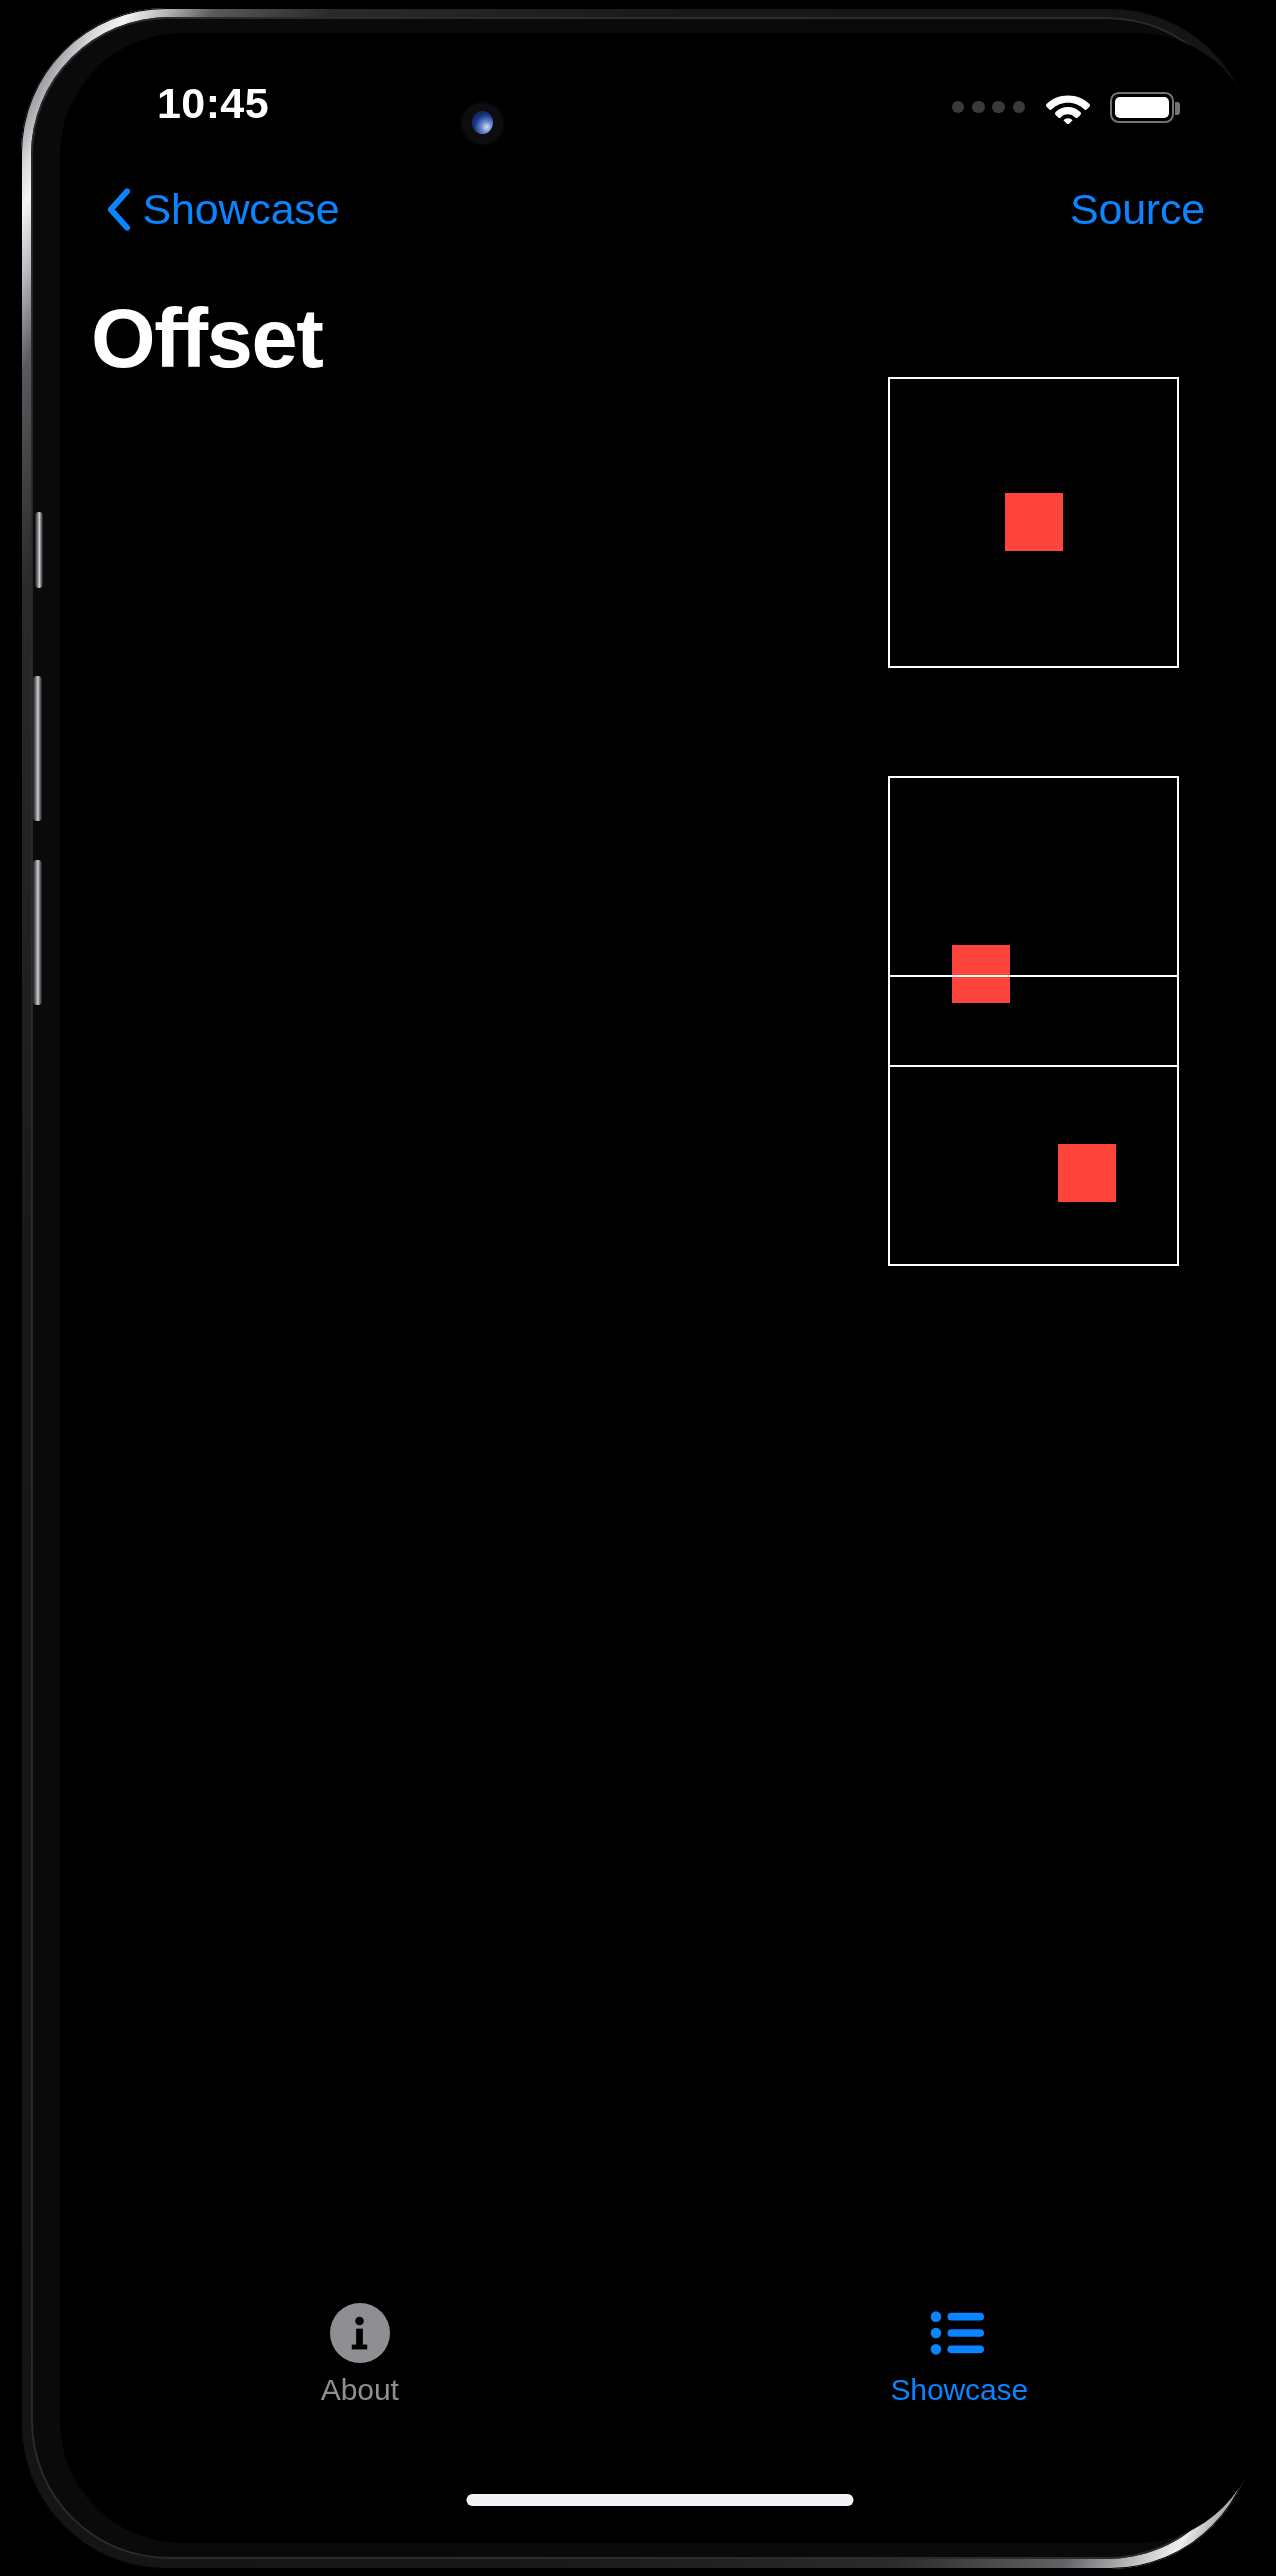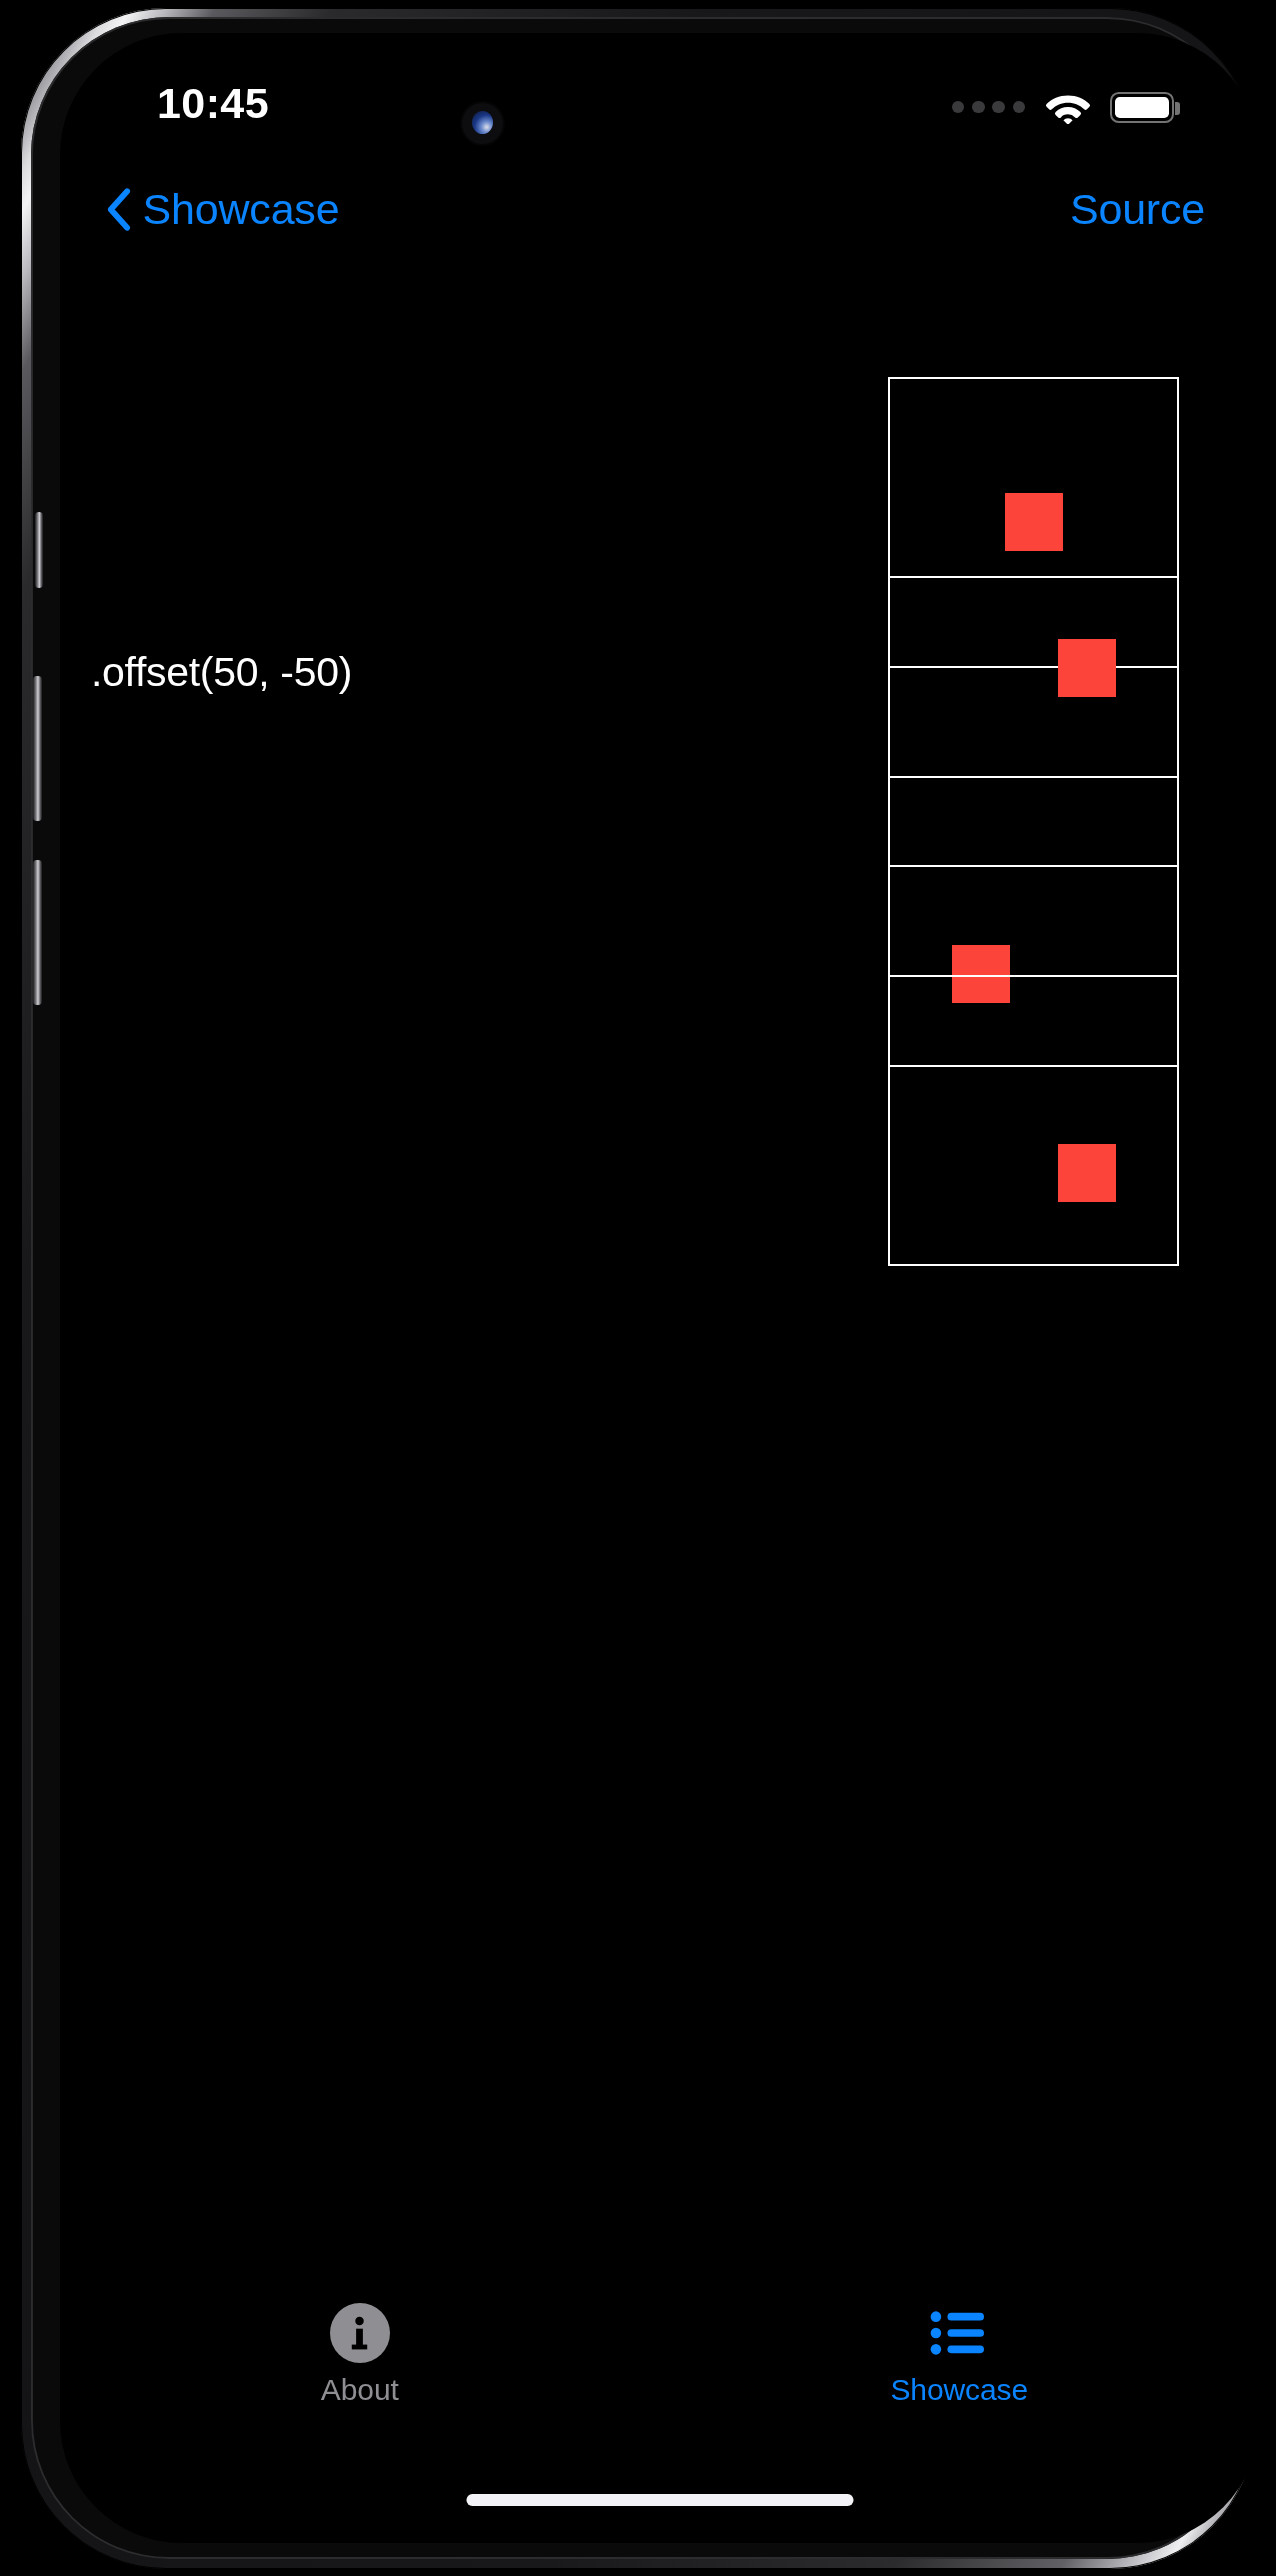--- a/index.html
+++ b/index.html
@@ -372,35 +372,30 @@
         <div class="nav-back">
           <svg class="chev-back" viewBox="0 0 26 44">
             <path d="M22 3 L5 22 L22 41" fill="none" stroke="#0A84FF" stroke-width="6" stroke-linecap="round" stroke-linejoin="round"></path>
           </svg>
           <span class="nav-back-label">Showcase</span>
         </div>
 
         <div class="nav-action">Source</div>
       </div>
 
+      <div class="large-title">Offset</div>
 
       <div class="content">
 
         <div class="row row-0">
           <div class="demo-box" style="border-color: rgb(255, 255, 255);">
             <div class="red-square" id="sq0" style="transform: translate(0px, 0px); background: rgb(252, 68, 58);"></div>
           </div>
         </div>
 
-        <div class="row row-1">
-          <div class="row-label">.offset(50, -50)</div>
-          <div class="demo-box" style="border-color: rgb(255, 255, 255);">
-            <div class="red-square" id="sq1" style="transform: translate(53px, -53px); background: rgb(252, 68, 58);"></div>
-          </div>
-        </div>
 
         <div class="row row-2">
           <div class="demo-box" style="border-color: rgb(255, 255, 255);">
             <div class="red-square" id="sq2" style="transform: translate(-53px, 53px); background: rgb(252, 68, 58);"></div>
           </div>
         </div>
 
         <div class="row row-3">
           <div class="demo-box" style="border-color: rgb(255, 255, 255);">
             <div class="red-square" id="sq3" style="transform: translate(53px, 53px); background: rgb(252, 68, 58);"></div>

